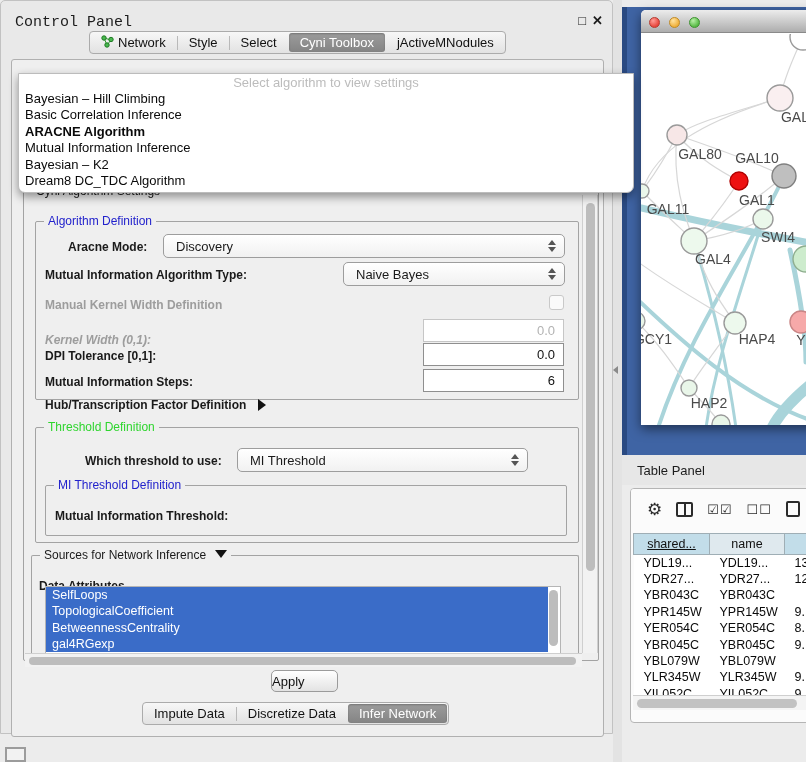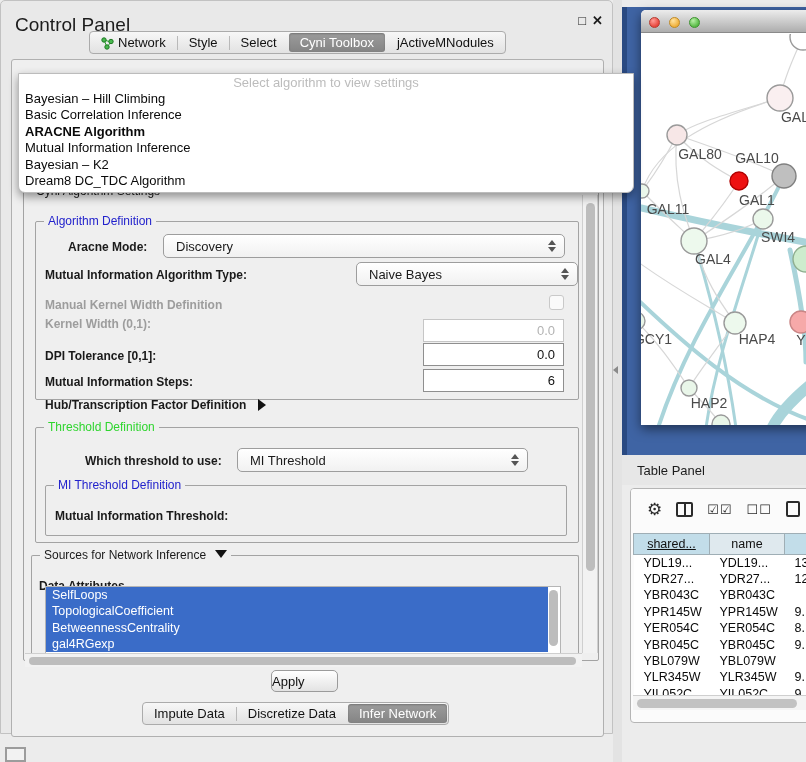--- a/index.html
+++ b/index.html
@@ -3,28 +3,28 @@
 <meta charset="utf-8">
 <style>
   * { margin:0; padding:0; box-sizing:border-box; }
   html,body { width:806px; height:762px; overflow:hidden; background:#ececec;
               font-family:"Liberation Sans", sans-serif; -webkit-font-smoothing:antialiased; }
   .abs { position:absolute; }
 
   
   #cp-window { left:0; top:6; width:613px; height:734px; background:#e9e9e9;
                border:1px solid #c2c2c2; border-radius:5px 5px 0 0; }
-  #cp-title { left:14px; top:13px; font-size:19px; color:#1c1c1c; }
+  #cp-title { left:14px; top:13px; font-size:15px; color:#1c1c1c;font-family:Liberation Mono, monospace; }
   .win-ctl { top:12px; font-size:13px; color:#1b1b1b; cursor:pointer; }
 
   
   .tabstrip { display:flex; align-items:center; height:23px;
               background:linear-gradient(#f7f7f7,#e2e2e2);
               border:1px solid #ababab; border-radius:4px; font-size:13px; color:#111; }
-  .tab { padding:2px 11px; white-space:nowrap; cursor:pointer; display:flex; align-items:flex-end; gap:4px; }
+  .tab { padding:2px 11px; white-space:nowrap; cursor:pointer; display:flex; align-items:flex-start; gap:4px; }
   .tab-sep { width:1px; height:14px; background:#b9b9b9; }
   .tab.sel { background:linear-gradient(#9c9c9c,#848484); color:#fff; border-radius:3px;
              margin:0 1px; box-shadow:inset 0 1px 2px rgba(0,0,0,.25); }
 
   
   #cp-pane { left:10px; top:58px; width:593px; height:678px; background:#efefef;
              border:1px solid #b0b0b0; border-radius:3px; }
 
   
   .combo { background:linear-gradient(#ffffff,#f1f1f1); border:1px solid #9d9d9d; border-radius:5px;
@@ -161,31 +161,31 @@
   </div>
   <div class="abs lbl" style="left:52px; top:239px;margin-left:15px;">Aracne Mode:</div>
   <div class="abs combo" style="left:162px; top:233px; width:402px; height:24px;">
     <span>Discovery</span>
     <span class="spin">
         <i class="up"></i>
         <i class="dn"></i>
       </span>
   </div>
   <div class="abs lbl" style="left:44px; top:267px;">Mutual Information Algorithm Type:</div>
-  <div class="abs combo" style="left:342px; top:261px; width:222px; height:24px;margin-left:13px;">
+  <div class="abs combo" style="left:342px; top:261px; width:222px; height:24px;">
     <span>Naive Bayes</span>
     <span class="spin">
         <i class="up"></i>
         <i class="dn"></i>
       </span>
   </div>
   <div class="abs lbl dis" style="left:44px; top:297px;">Manual Kernel Width Definition</div>
   <div class="abs" style="left:548px; top:294px; width:15px; height:15px; background:#fafafa;
        border:1px solid #c9c9c9; border-radius:3px;"></div>
-  <div class="abs lbl dis" style="left:44px; top:316px;">Kernel Width (0,1):</div>
+  <div class="abs lbl dis" style="left:44px; top:332px;font-style:italic;">Kernel Width (0,1):</div>
   <div class="abs tfield dis" style="left:422px; top:318px; width:141px; height:23px;">
     <span>0.0</span>
   </div>
   <div class="abs lbl" style="left:44px; top:348px;">DPI Tolerance [0,1]:</div>
   <div class="abs tfield" style="left:422px; top:342px; width:141px; height:23px;">
     <span>0.0</span>
   </div>
   <div class="abs lbl" style="left:44px; top:374px;">Mutual Information Steps:</div>
   <div class="abs tfield" style="left:422px; top:368px; width:141px; height:23px;">
     <span>6</span>

